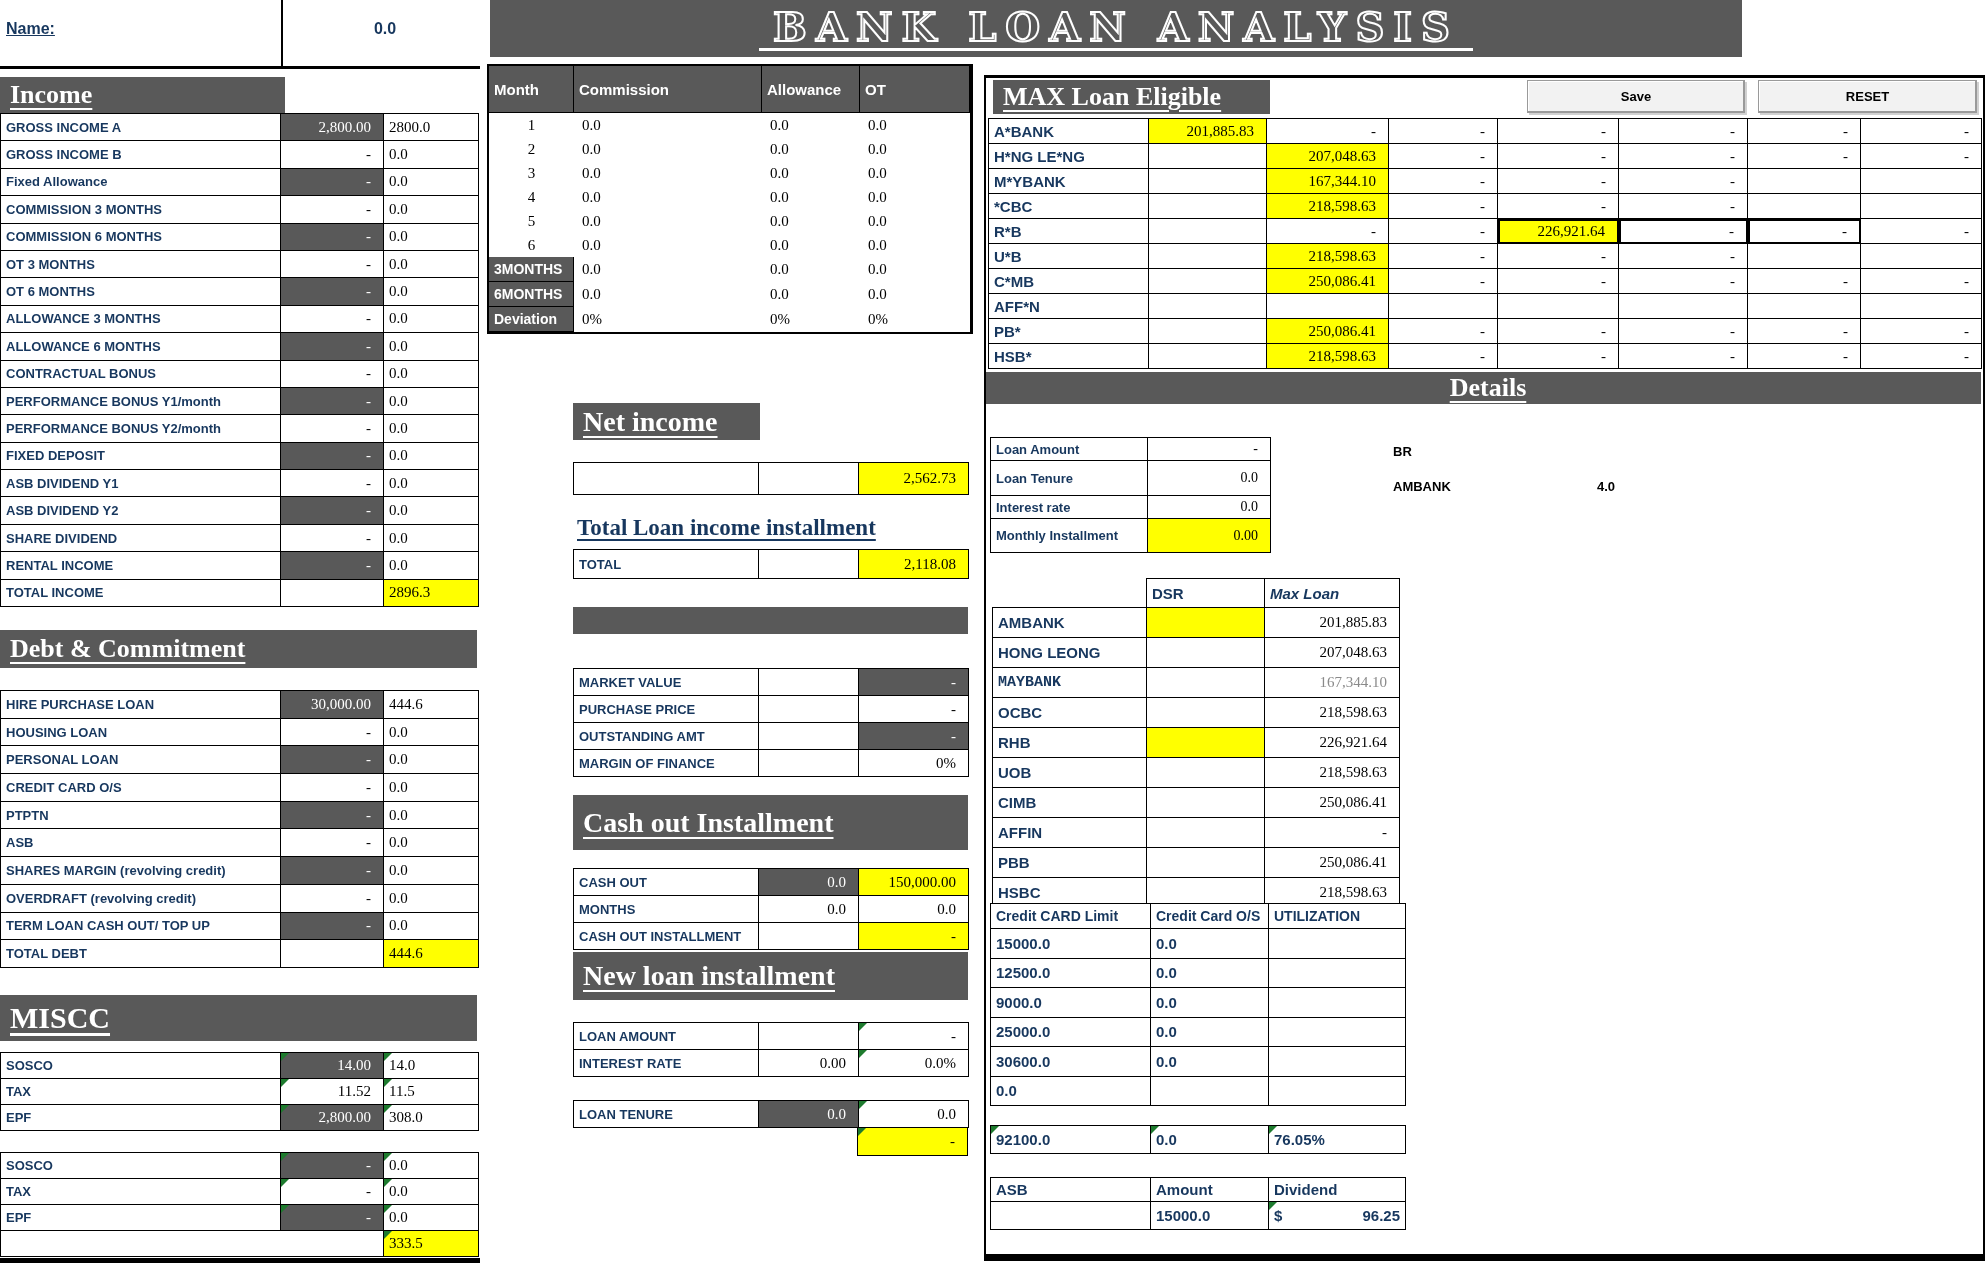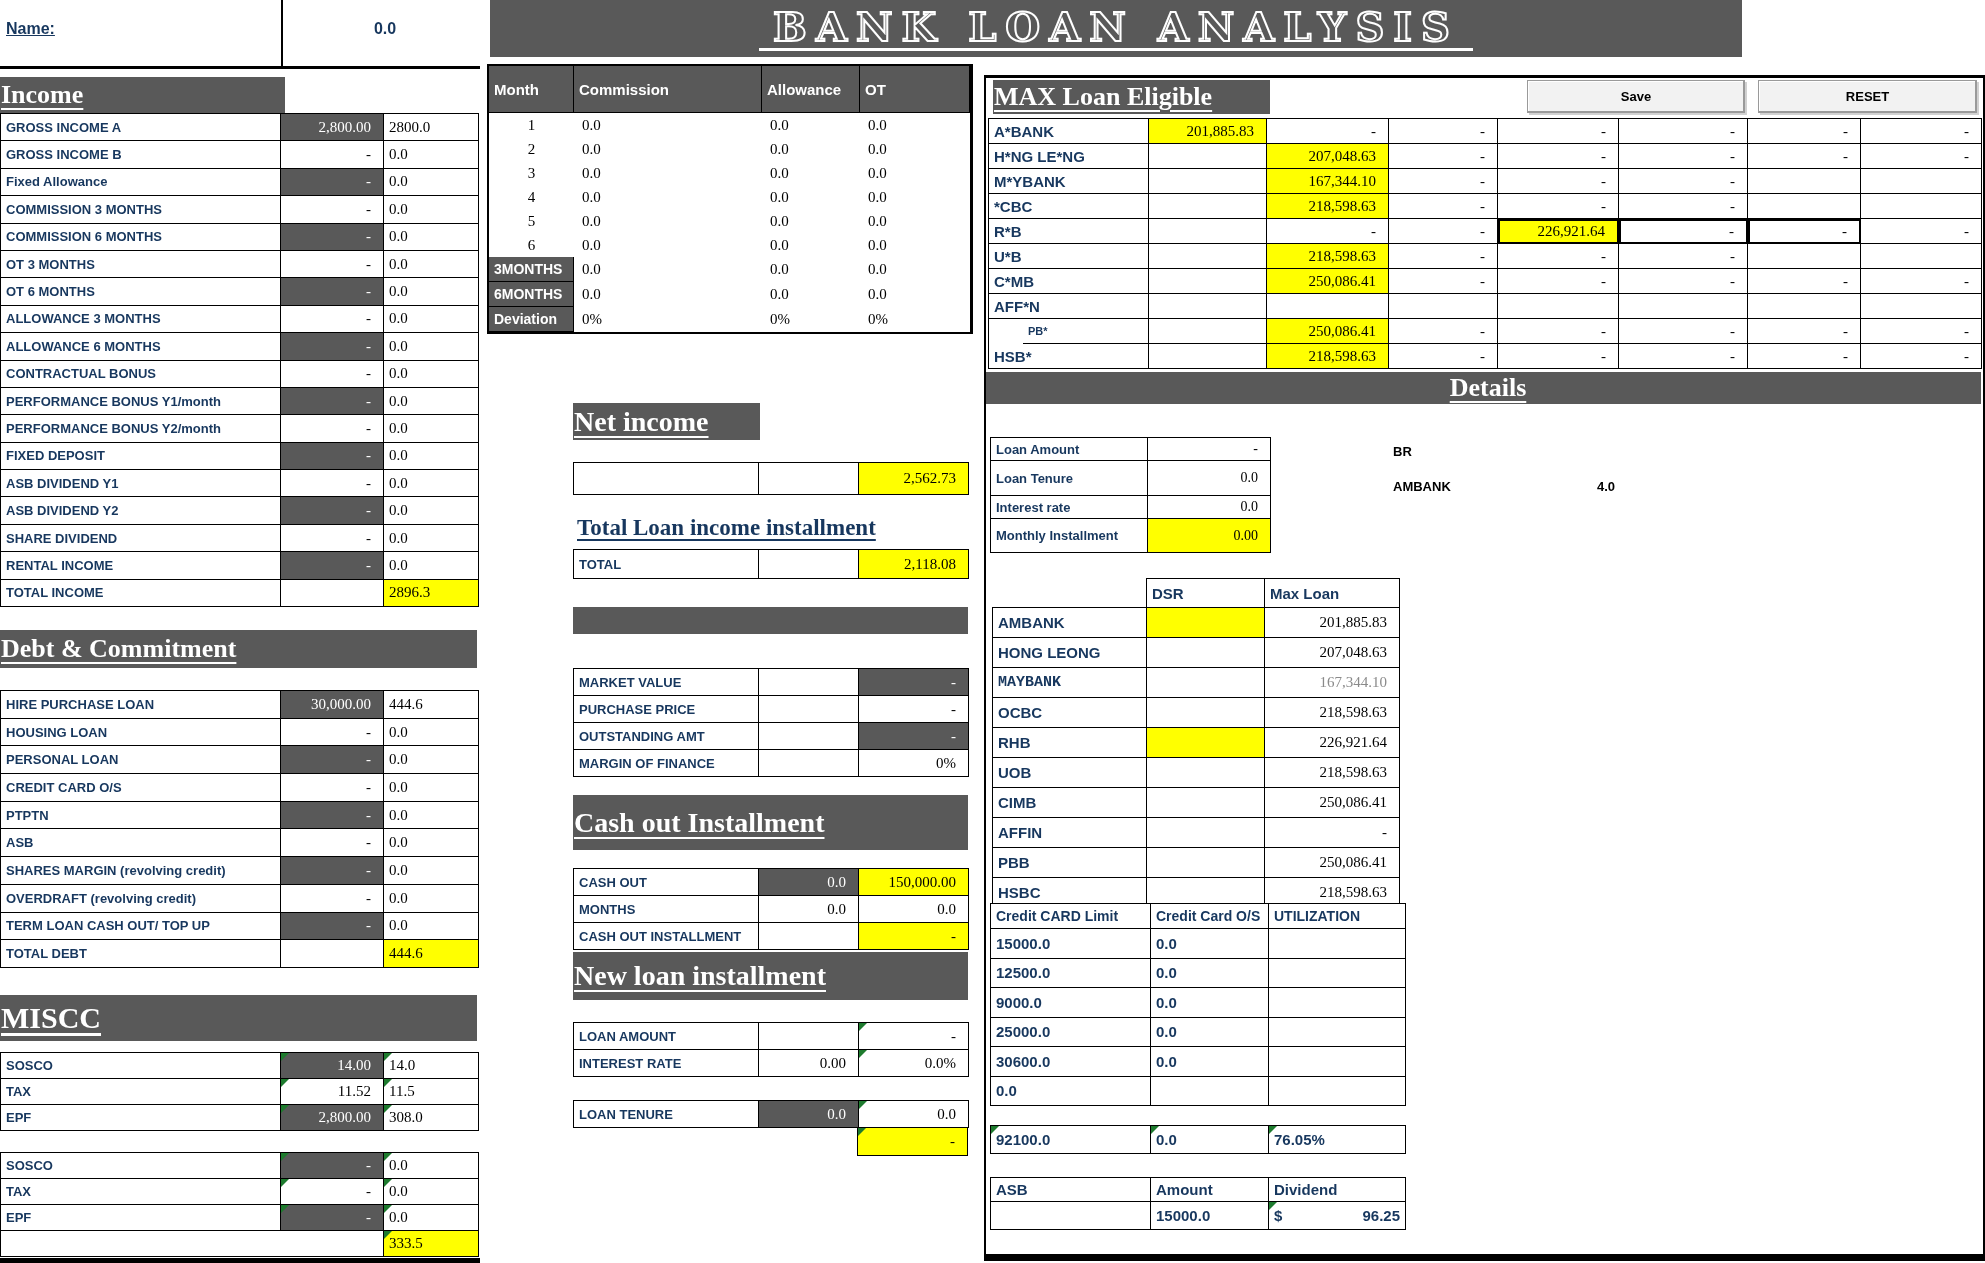--- a/index.html
+++ b/index.html
@@ -2,21 +2,21 @@
 <html><head>
 <meta charset="utf-8">
 <style>
   html,body{margin:0;padding:0}
   #app{position:relative;width:1985px;height:1263px;background:#fff;overflow:hidden;
        font-family:"Liberation Sans",sans-serif;color:#000}
   .abs{position:absolute}
   .dark{background:#595959}
   .blue{color:#17375E;font-weight:bold}
   
-  .secbar{background:#595959;color:#fff;display:flex;align-items:center;padding-left:1px;box-sizing:border-box}
+  .secbar{background:#595959;color:#fff;display:flex;align-items:center;padding-left:10px;box-sizing:border-box}
   .secbar span{font-family:"Liberation Serif",serif;font-weight:bold;text-decoration:underline;text-underline-offset:5px}
   
   .grid{display:grid;position:absolute;box-sizing:border-box}
   .gframe{border-left:1px solid #000;border-top:1px solid #000}
   .c{border-right:1px solid #000;border-bottom:1px solid #000;display:flex;align-items:center;
      padding:0 5px;box-sizing:border-box;position:relative;overflow:hidden;white-space:nowrap}
   .nb{border:none}
   .bl{border-left:1px solid #000}.bt{border-top:1px solid #000}
   .lc{font-size:13px;font-weight:bold;color:#17375E;background:#fff}
   .num{font-family:"Liberation Serif",serif;font-size:15px}
@@ -350,21 +350,21 @@
       <div class="c num right">-</div>
       <div class="c num right">-</div>
       <div class="c lc" style="font-size: 15px;">AFF*N</div>
       <div class="c num right"></div>
       <div class="c num right"></div>
       <div class="c num right"></div>
       <div class="c num right"></div>
       <div class="c num right"></div>
       <div class="c num right"></div>
       <div class="c num right"></div>
-      <div class="c lc" style="font-size: 11px; margin-left: 34px;">PB*</div>
+      <div class="c lc" style="font-size: 15px;">PB*</div>
       <div class="c num right"></div>
       <div class="c num right ycell">250,086.41</div>
       <div class="c num right">-</div>
       <div class="c num right">-</div>
       <div class="c num right">-</div>
       <div class="c num right">-</div>
       <div class="c num right">-</div>
       <div class="c lc" style="font-size: 15px;">HSB*</div>
       <div class="c num right"></div>
       <div class="c num right ycell">218,598.63</div>
@@ -388,21 +388,21 @@
       <div class="c lc">Monthly Installment</div>
       <div class="c num right ycell" style="font-size: 14px;">0.00</div>
     </div>
   <div class="abs" style="left:1393px;top:444px;font-size:13px;font-weight:bold">BR</div>
   <div class="abs" style="left:1393px;top:479px;font-size:13px;font-weight:bold">AMBANK</div>
   <div class="abs" style="left:1597px;top:479px;font-size:13px;font-weight:bold">4.0</div>
 
   <div class="grid" id="dsr-grid" style="left:992px;top:578px;grid-template-columns:155px 118px 135px">
       <div class="c" style="height: 30px;"></div>
       <div class="c lc bt" style="font-size: 15px; height: 30px;">DSR</div>
-      <div class="c lc bt" style="font-size: 15px; height: 30px;">Max Loan</div>
+      <div class="c lc bt" style="font-size: 15px; height: 30px; font-style: italic;">Max Loan</div>
       <div class="c lc bl" style="height: 30px; font-size: 15px;">AMBANK</div>
       <div class="c ycell" style="height: 30px;"></div>
       <div class="c num right" style="height: 30px;">201,885.83</div>
       <div class="c lc bl" style="height: 30px; font-size: 15px;">HONG LEONG</div>
       <div class="c" style="height: 30px;"></div>
       <div class="c num right" style="height: 30px;">207,048.63</div>
       <div class="c lc bl" style="height: 30px; font-size: 15px; font-family: Liberation Mono, monospace;">MAYBANK</div>
       <div class="c" style="height: 30px;"></div>
       <div class="c num right gray-text" style="height: 30px;">167,344.10</div>
       <div class="c lc bl" style="height: 30px; font-size: 15px;">OCBC</div>

